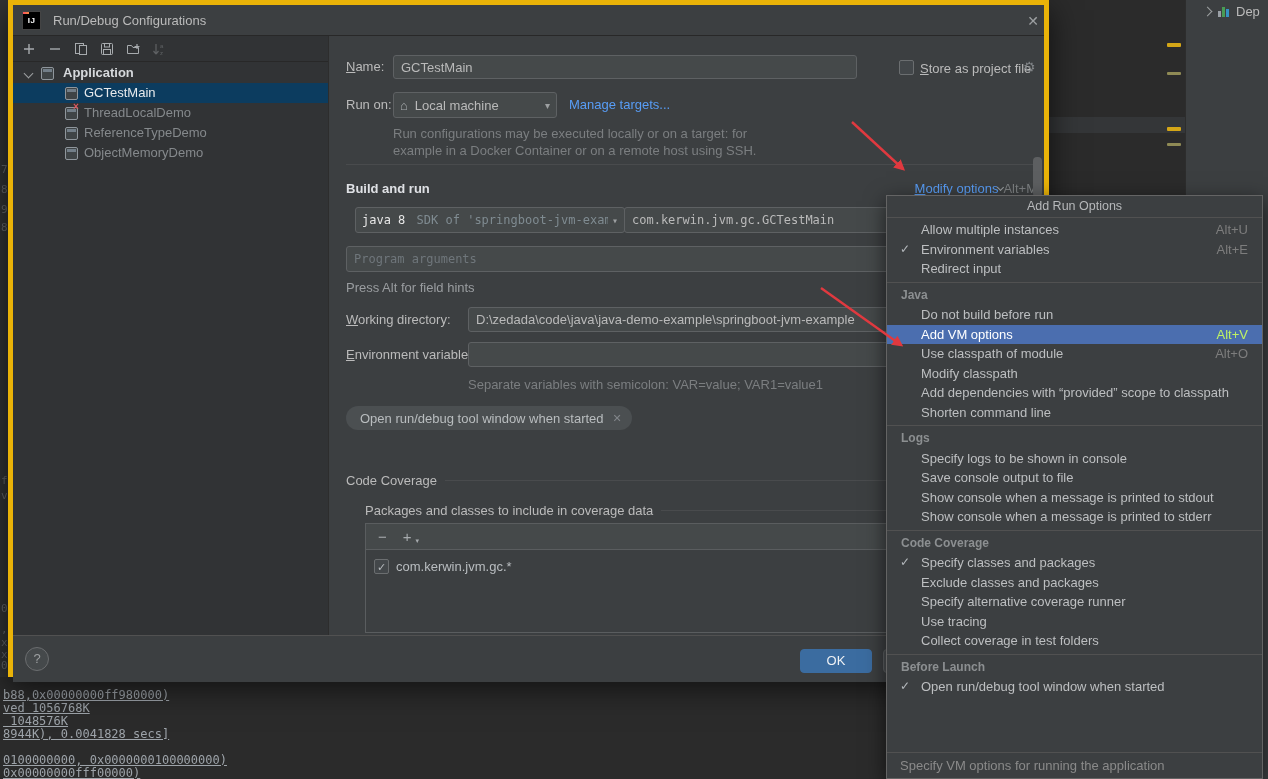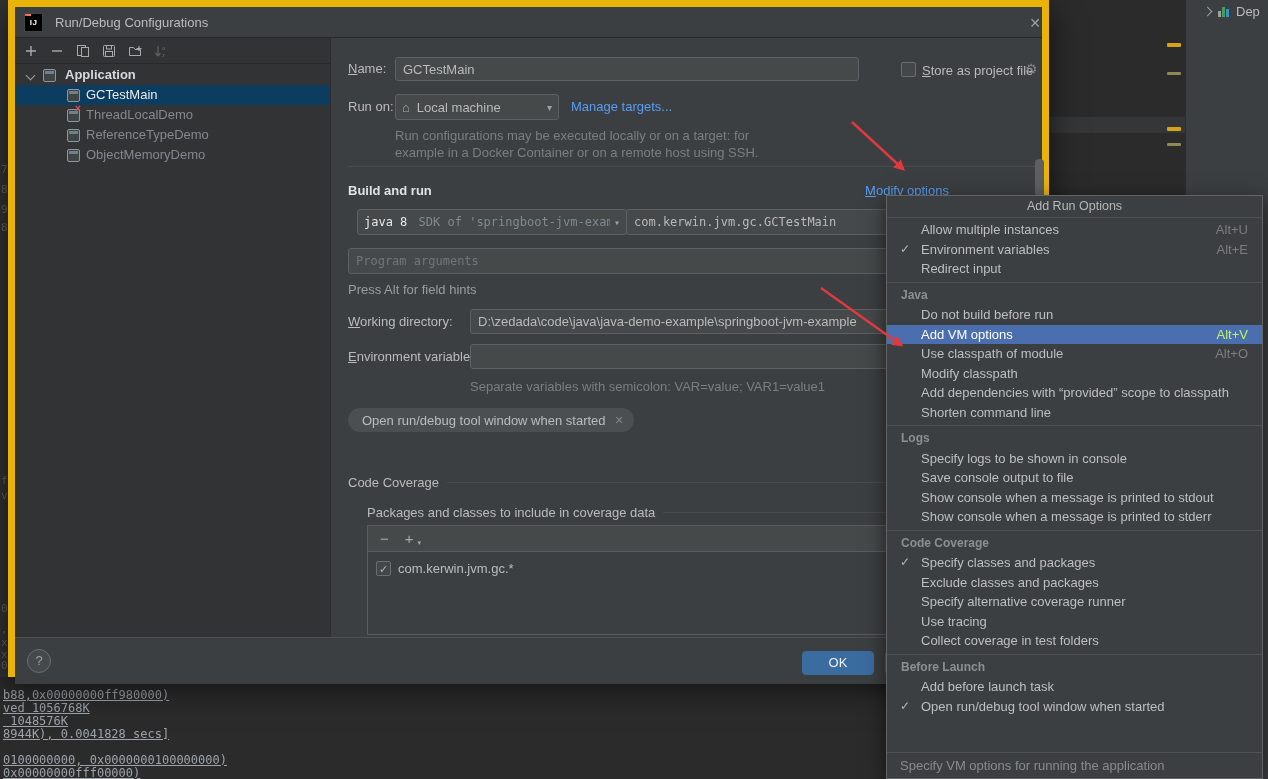--- a/index.html
+++ b/index.html
@@ -19,21 +19,21 @@
   .chev.right { transform:rotate(-45deg); }
   .chev.down  { transform:rotate(45deg); }
   #dep-icon { display:flex; align-items:flex-end; gap:1px; height:11px; flex:none; }
   #dep-icon i { display:block; width:3px; }
   #dep-label { color:#bbbbbb; white-space:nowrap; }
   #console-area { left:0; top:677px; width:886px; height:102px; background:#2b2b2b; z-index:1; overflow:hidden; }
   .log-line { position:absolute; left:3px; color:#9da3a9; font:12px "DejaVu Sans Mono",monospace; white-space:pre;text-decoration:underline; }
 
   
   #dialog { left:8px; top:0; width:1041px; height:677px; background:#3c3f41;
-    border:7px solid #eab308; box-shadow:0 10px 30px rgba(0,0,0,.65); z-index:10; }
+    border:5px solid #eab308; box-shadow:0 10px 30px rgba(0,0,0,.65); z-index:10; }
   #titlebar { position:absolute; left:0; top:0; width:100%; height:31px; border-bottom:1px solid #282828; }
   #app-logo { position:absolute; left:10px; top:7px; width:17px; height:17px; background:#000;
     color:#fff; font:bold 8px "Liberation Sans",sans-serif; text-align:center; line-height:17px;
     letter-spacing:.5px; box-shadow:0 0 0 1px #444; }
   #app-logo::before { content:""; position:absolute; left:0; top:0; width:6px; height:2px; background:linear-gradient(90deg,#fc4f61,#f98b3c); }
   #dialog-title { position:absolute; left:40px; top:8px; color:#bbbbbb; }
   #dialog-close { position:absolute; left:1010px; top:6px; width:20px; height:20px; color:#9da0a2;
     font-size:14px; text-align:center; line-height:20px; cursor:pointer; }
 
   
@@ -82,21 +82,21 @@
   #cov-toolbar .mini { font-size:7px; color:#a7abae; margin-left:-12px; margin-top:8px; }
   #cov-row { position:relative; height:22px; margin-top:5px; display:flex; align-items:center; gap:7px; padding-left:8px; color:#b9bdc0; }
 
   #form-scrollthumb { position:absolute; left:1020px; top:152px; width:9px; height:40px; background:#5d5f61; border-radius:4px; }
 
   #bottom-bar { position:absolute; left:0; top:630px; width:100%; height:47px; border-top:1px solid #515151; background:#3c3f41; }
   #help-btn { position:absolute; left:12px; top:11px; width:24px; height:24px; border:1px solid #6b6d6f; border-radius:50%; color:#9da0a2; text-align:center; line-height:22px; cursor:pointer; background:#45494b; }
   #ok-btn { position:absolute; left:787px; top:13px; width:72px; height:24px; background:#3b6ca0; border:1px solid #3b6ca0; border-radius:4px; color:#eef1f4; text-align:center; line-height:22px; cursor:pointer; }
   #cancel-btn { position:absolute; left:870px; top:13px; width:80px; height:24px; background:#4c5052; border:1px solid #5e6163; border-radius:4px; }
 
-  #modify-row { position:absolute; left:760px; top:176px; width:264px; display:flex; justify-content:flex-end; align-items:center; gap:0;flex-direction:column; }
+  #modify-row { position:absolute; left:760px; top:176px; width:264px; display:flex; justify-content:flex-end; align-items:center; gap:0; }
   #modify-row .sc { color:#7d8082; }
   #modify-row .chev { width:5px; height:5px; border-color:#9da0a2; margin-top:-3px; }
 
   
   #popup { left:886px; top:195px; width:377px; height:584px; background:#3c3f41;
     border:1px solid #646464; box-shadow:0 6px 20px rgba(0,0,0,.6); z-index:20; display:flex; flex-direction:column; }
   #popup-header { height:22px; line-height:21px; text-align:center; color:#b6b8ba; font-size:12.5px; border-bottom:1px solid #515151; flex:none; }
   #popup-body { flex:1; padding-top:2px; overflow:hidden; }
   .menu-sec { height:19.5px; line-height:19.5px; padding:0 14px; color:#8c8f91; font-weight:bold; font-size:12px; }
   .menu-row { position:relative; height:19.5px; line-height:19.5px; padding:0 14px 0 34px; color:#bdbfc1; display:flex; cursor:pointer; }
@@ -373,23 +373,20 @@
       </div>
       <div class="menu-row">
         <span class="mi-l">Use tracing</span>
       </div>
       <div class="menu-row">
         <span class="mi-l">Collect coverage in test folders</span>
       </div>
       <div class="menu-sep"></div>
       <div class="menu-sec">Before Launch</div>
       <div class="menu-row">
-        <span class="mi-l">Add before launch task</span>
-      </div>
-      <div class="menu-row">
         <span class="mi-c">✓</span>
         <span class="mi-l">Open run/debug tool window when started</span>
       </div>
     </div>
   <div id="popup-footer">Specify VM options for running the application</div>
 </div>
 
 <svg id="arrows" width="1268" height="779">
   <defs>
     <marker id="ah" viewBox="0 0 10 10" refX="7.5" refY="5" markerWidth="4.6" markerHeight="4.6" orient="auto">

